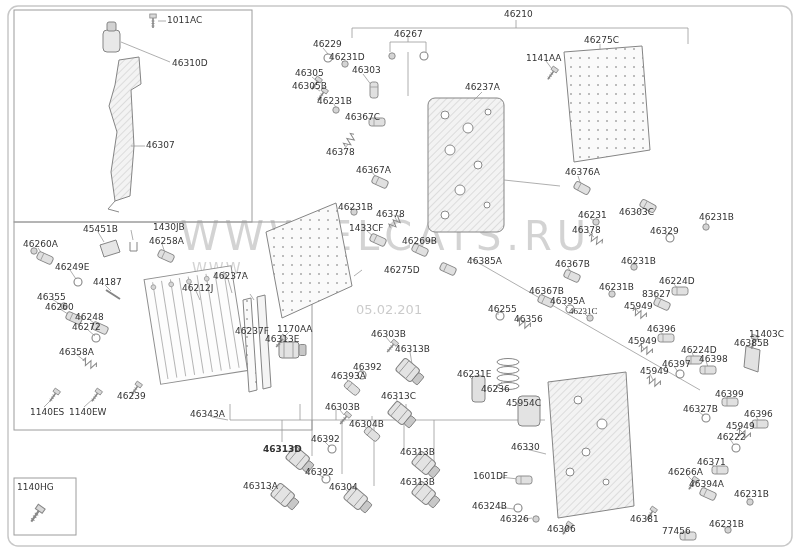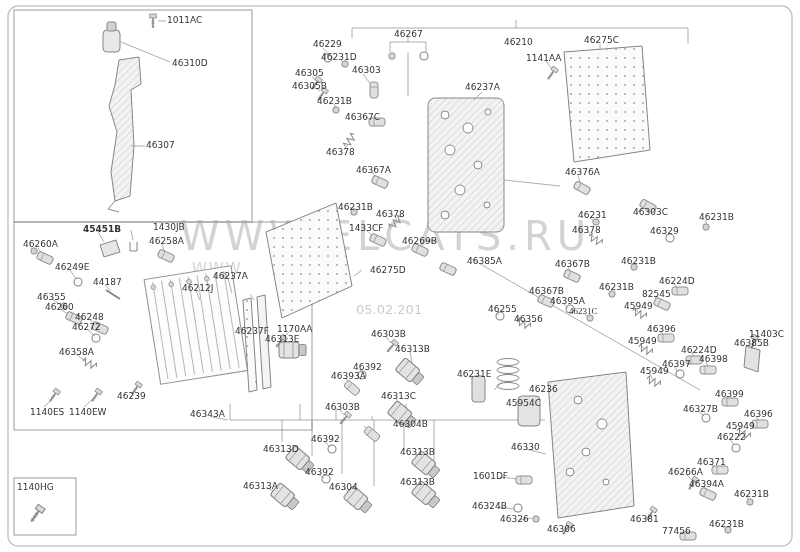--- a/index.html
+++ b/index.html
@@ -249,113 +249,113 @@
     <use href="#scr" transform="translate(97,394) rotate(35)"></use>
     <use href="#scr" transform="translate(137,387) rotate(35)"></use>
     <use href="#scr" transform="translate(38,512) rotate(35) scale(1.3)"></use>
   </g>
 </svg>
 
 <div id="labels">
       <div class="plabel" style="left: 167px; top: 15px;">1011AC</div>
       <div class="plabel" style="left: 172px; top: 58px;">46310D</div>
       <div class="plabel" style="left: 146px; top: 140px;">46307</div>
-      <div class="plabel" style="left: 504px; top: 9px; margin-top: 28px;">46210</div>
+      <div class="plabel" style="left: 504px; top: 9px;">46210</div>
       <div class="plabel" style="left: 313px; top: 39px;">46229</div>
-      <div class="plabel" style="left: 321px; top: 52px;">46231D</div>
+      <div class="plabel" style="left: 329px; top: 52px;">46231D</div>
       <div class="plabel" style="left: 394px; top: 29px;">46267</div>
       <div class="plabel" style="left: 352px; top: 65px;">46303</div>
       <div class="plabel" style="left: 295px; top: 68px;">46305</div>
       <div class="plabel" style="left: 292px; top: 81px;">46305B</div>
       <div class="plabel" style="left: 526px; top: 53px;">1141AA</div>
       <div class="plabel" style="left: 584px; top: 35px;">46275C</div>
       <div class="plabel" style="left: 317px; top: 96px;">46231B</div>
       <div class="plabel" style="left: 345px; top: 112px;">46367C</div>
       <div class="plabel" style="left: 465px; top: 82px;">46237A</div>
       <div class="plabel" style="left: 326px; top: 147px;">46378</div>
       <div class="plabel" style="left: 356px; top: 165px;">46367A</div>
       <div class="plabel" style="left: 565px; top: 167px;">46376A</div>
       <div class="plabel" style="left: 338px; top: 202px;">46231B</div>
       <div class="plabel" style="left: 376px; top: 209px;">46378</div>
       <div class="plabel" style="left: 349px; top: 223px;">1433CF</div>
       <div class="plabel" style="left: 578px; top: 210px;">46231</div>
-      <div class="plabel" style="left: 633px; top: 207px;">46303C</div>
+      <div class="plabel" style="left: 619px; top: 207px;">46303C</div>
       <div class="plabel" style="left: 699px; top: 212px;">46231B</div>
       <div class="plabel" style="left: 572px; top: 225px;">46378</div>
       <div class="plabel" style="left: 650px; top: 226px;">46329</div>
       <div class="plabel" style="left: 402px; top: 236px;">46269B</div>
       <div class="plabel" style="left: 427px; top: 256px; margin-left: 40px;">46385A</div>
-      <div class="plabel" style="left: 370px; top: 265px;">46275D</div>
+      <div class="plabel" style="left: 384px; top: 265px;">46275D</div>
       <div class="plabel" style="left: 555px; top: 259px;">46367B</div>
       <div class="plabel" style="left: 621px; top: 256px;">46231B</div>
       <div class="plabel" style="left: 529px; top: 286px;">46367B</div>
       <div class="plabel" style="left: 599px; top: 282px;">46231B</div>
       <div class="plabel" style="left: 659px; top: 276px;">46224D</div>
-      <div class="plabel" style="left: 642px; top: 289px;">82545</div>
+      <div class="plabel" style="left: 642px; top: 289px;">83627</div>
       <div class="plabel" style="left: 550px; top: 296px;">46395A</div>
       <div class="plabel" style="left: 624px; top: 301px;">45949</div>
       <div class="plabel" style="left: 488px; top: 304px;">46255</div>
       <div class="plabel" style="left: 514px; top: 314px;">46356</div>
       <div class="plabel" style="left: 569px; top: 306px; font-family: Liberation Serif, serif;">46231C</div>
       <div class="plabel" style="left: 647px; top: 324px;">46396</div>
       <div class="plabel" style="left: 749px; top: 329px;">11403C</div>
       <div class="plabel" style="left: 734px; top: 338px;">46385B</div>
       <div class="plabel" style="left: 628px; top: 336px;">45949</div>
       <div class="plabel" style="left: 681px; top: 345px;">46224D</div>
       <div class="plabel" style="left: 699px; top: 354px;">46398</div>
       <div class="plabel" style="left: 662px; top: 359px;">46397</div>
       <div class="plabel" style="left: 640px; top: 366px;">45949</div>
       <div class="plabel" style="left: 457px; top: 369px;">46231E</div>
-      <div class="plabel" style="left: 481px; top: 384px; margin-left: 48px;">46236</div>
+      <div class="plabel" style="left: 481px; top: 384px;">46236</div>
       <div class="plabel" style="left: 506px; top: 398px;">45954C</div>
       <div class="plabel" style="left: 715px; top: 389px;">46399</div>
       <div class="plabel" style="left: 683px; top: 404px;">46327B</div>
       <div class="plabel" style="left: 744px; top: 409px;">46396</div>
       <div class="plabel" style="left: 726px; top: 421px;">45949</div>
       <div class="plabel" style="left: 717px; top: 432px;">46222</div>
       <div class="plabel" style="left: 697px; top: 457px;">46371</div>
       <div class="plabel" style="left: 511px; top: 442px;">46330</div>
       <div class="plabel" style="left: 473px; top: 471px;">1601DF</div>
       <div class="plabel" style="left: 668px; top: 467px;">46266A</div>
       <div class="plabel" style="left: 689px; top: 479px;">46394A</div>
       <div class="plabel" style="left: 734px; top: 489px;">46231B</div>
       <div class="plabel" style="left: 472px; top: 501px;">46324B</div>
       <div class="plabel" style="left: 500px; top: 514px;">46326</div>
       <div class="plabel" style="left: 547px; top: 524px;">46306</div>
       <div class="plabel" style="left: 630px; top: 514px;">46381</div>
       <div class="plabel" style="left: 709px; top: 519px;">46231B</div>
       <div class="plabel" style="left: 662px; top: 526px;">77456</div>
       <div class="plabel" style="left: 23px; top: 239px;">46260A</div>
-      <div class="plabel" style="left: 83px; top: 224px; font-weight: bold;">45451B</div>
+      <div class="plabel" style="left: 83px; top: 224px;">45451B</div>
       <div class="plabel" style="left: 119px; top: 222px; margin-left: 34px;">1430JB</div>
       <div class="plabel" style="left: 149px; top: 236px;">46258A</div>
       <div class="plabel" style="left: 55px; top: 262px;">46249E</div>
       <div class="plabel" style="left: 93px; top: 277px;">44187</div>
       <div class="plabel" style="left: 213px; top: 271px;">46237A</div>
       <div class="plabel" style="left: 182px; top: 283px;">46212J</div>
       <div class="plabel" style="left: 235px; top: 286px; margin-top: 40px;">46237F</div>
       <div class="plabel" style="left: 37px; top: 292px;">46355</div>
       <div class="plabel" style="left: 45px; top: 302px;">46260</div>
       <div class="plabel" style="left: 75px; top: 312px;">46248</div>
       <div class="plabel" style="left: 72px; top: 322px;">46272</div>
       <div class="plabel" style="left: 59px; top: 347px;">46358A</div>
       <div class="plabel" style="left: 277px; top: 324px;">1170AA</div>
       <div class="plabel" style="left: 265px; top: 334px;">46313E</div>
       <div class="plabel" style="left: 371px; top: 329px;">46303B</div>
       <div class="plabel" style="left: 395px; top: 344px;">46313B</div>
       <div class="plabel" style="left: 353px; top: 362px;">46392</div>
       <div class="plabel" style="left: 331px; top: 371px;">46393A</div>
       <div class="plabel" style="left: 381px; top: 391px;">46313C</div>
       <div class="plabel" style="left: 325px; top: 402px;">46303B</div>
-      <div class="plabel" style="left: 349px; top: 419px; margin-left: 44px;">46304B</div>
+      <div class="plabel" style="left: 349px; top: 419px;">46304B</div>
       <div class="plabel" style="left: 30px; top: 407px;">1140ES</div>
       <div class="plabel" style="left: 69px; top: 407px;">1140EW</div>
       <div class="plabel" style="left: 117px; top: 391px;">46239</div>
       <div class="plabel" style="left: 190px; top: 409px;">46343A</div>
-      <div class="plabel" style="left: 263px; top: 444px;">46313D</div>
+      <div class="plabel" style="left: 263px; top: 444px; font-weight: bold;">46313D</div>
       <div class="plabel" style="left: 311px; top: 434px;">46392</div>
       <div class="plabel" style="left: 400px; top: 447px;">46313B</div>
       <div class="plabel" style="left: 243px; top: 481px;">46313A</div>
       <div class="plabel" style="left: 305px; top: 467px;">46392</div>
       <div class="plabel" style="left: 329px; top: 482px;">46304</div>
       <div class="plabel" style="left: 400px; top: 477px;">46313B</div>
       <div class="plabel" style="left: 17px; top: 482px;">1140HG</div>
     </div>
 
 </div>

